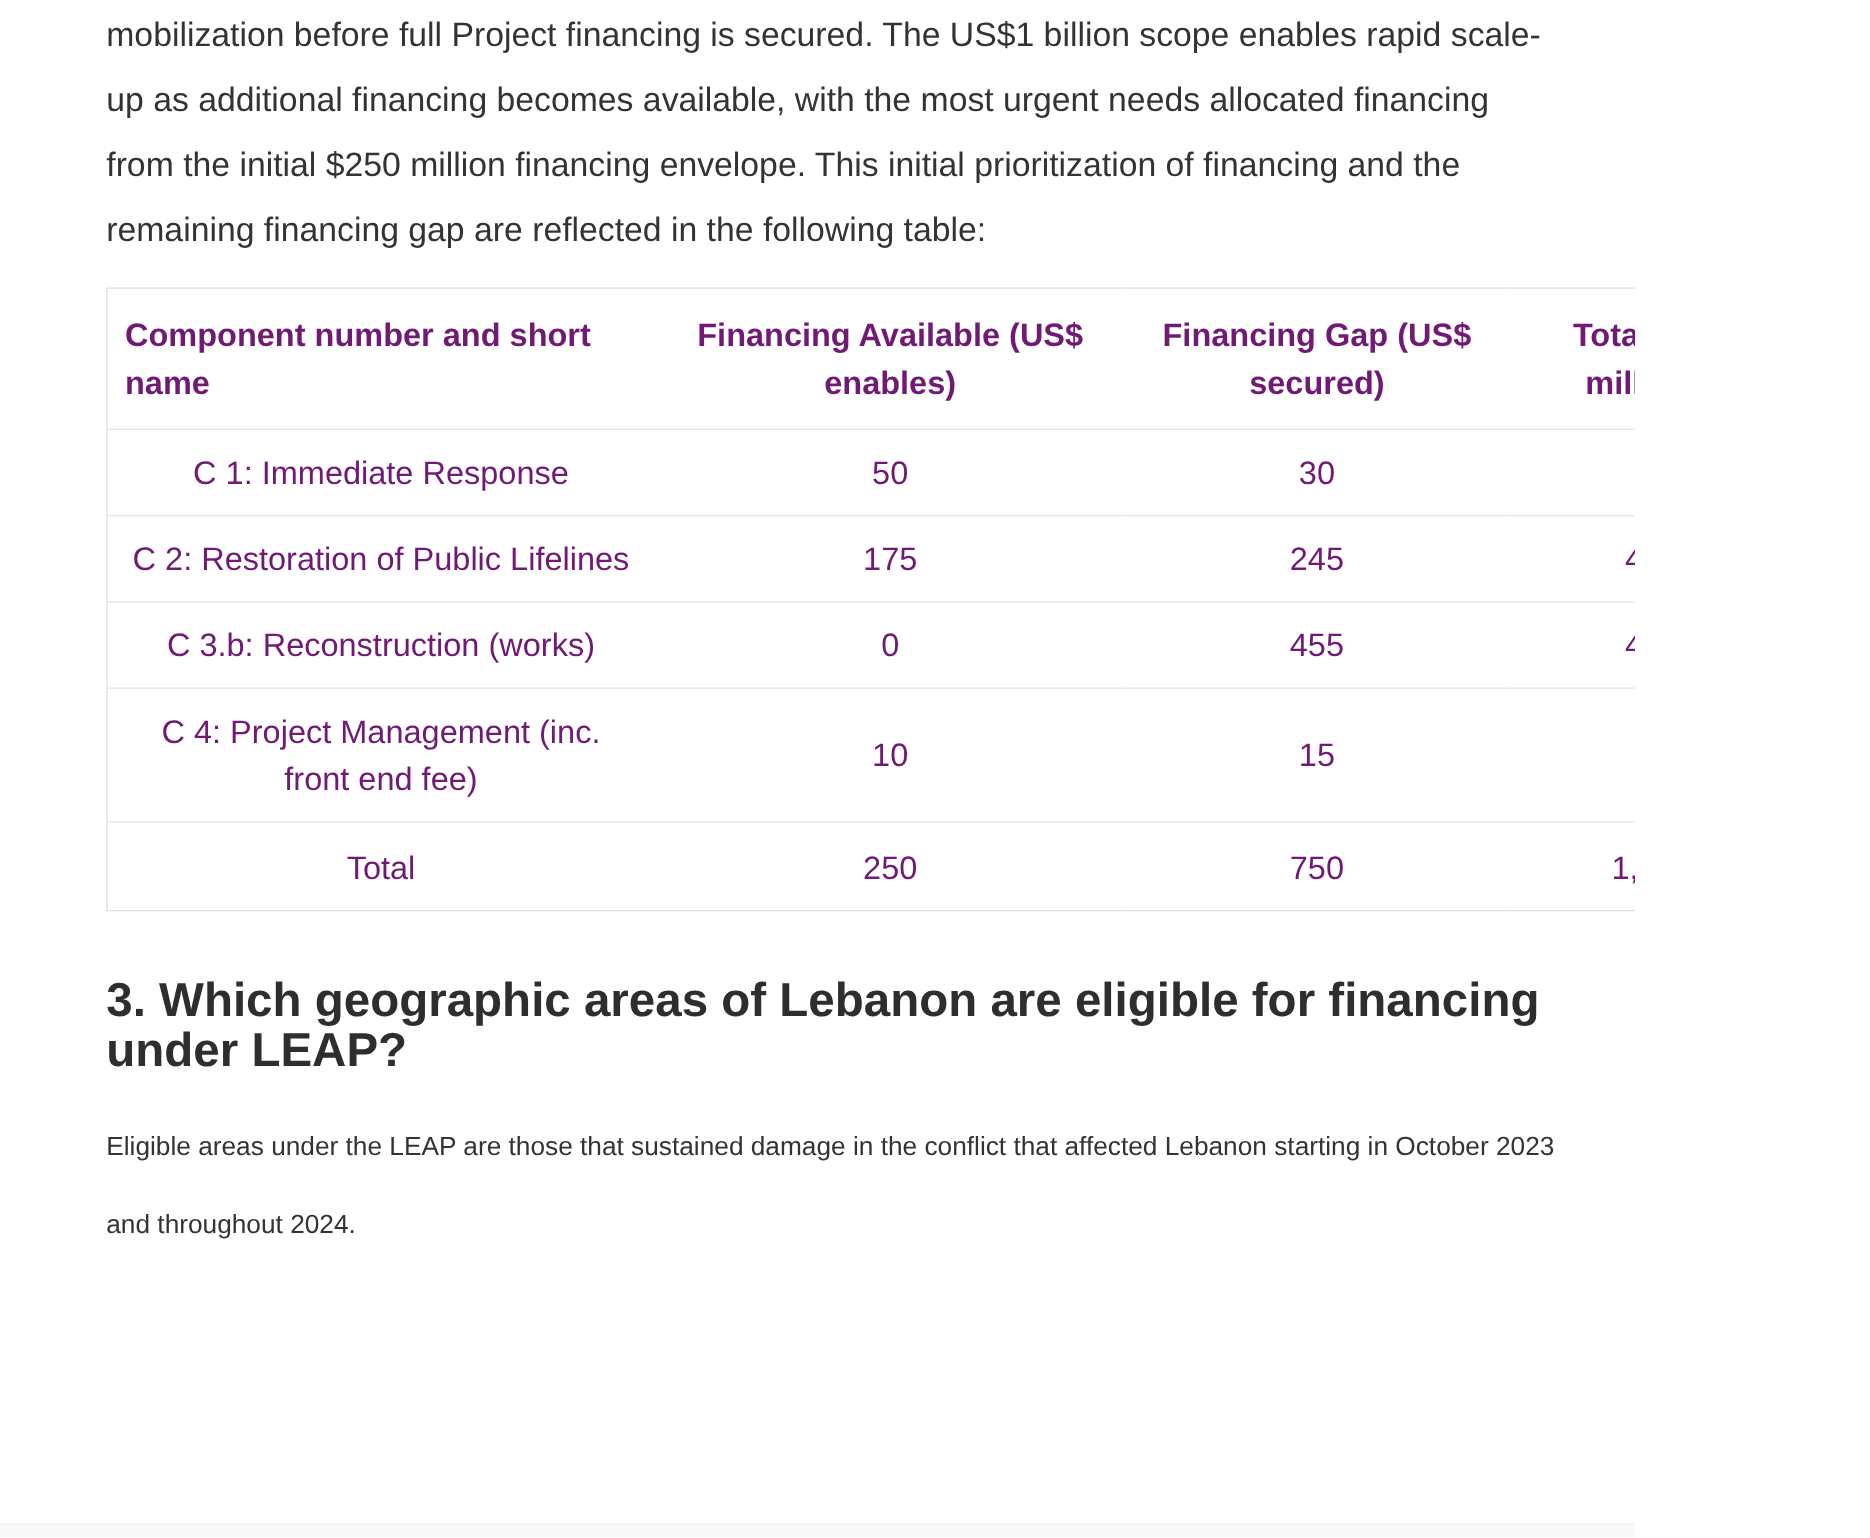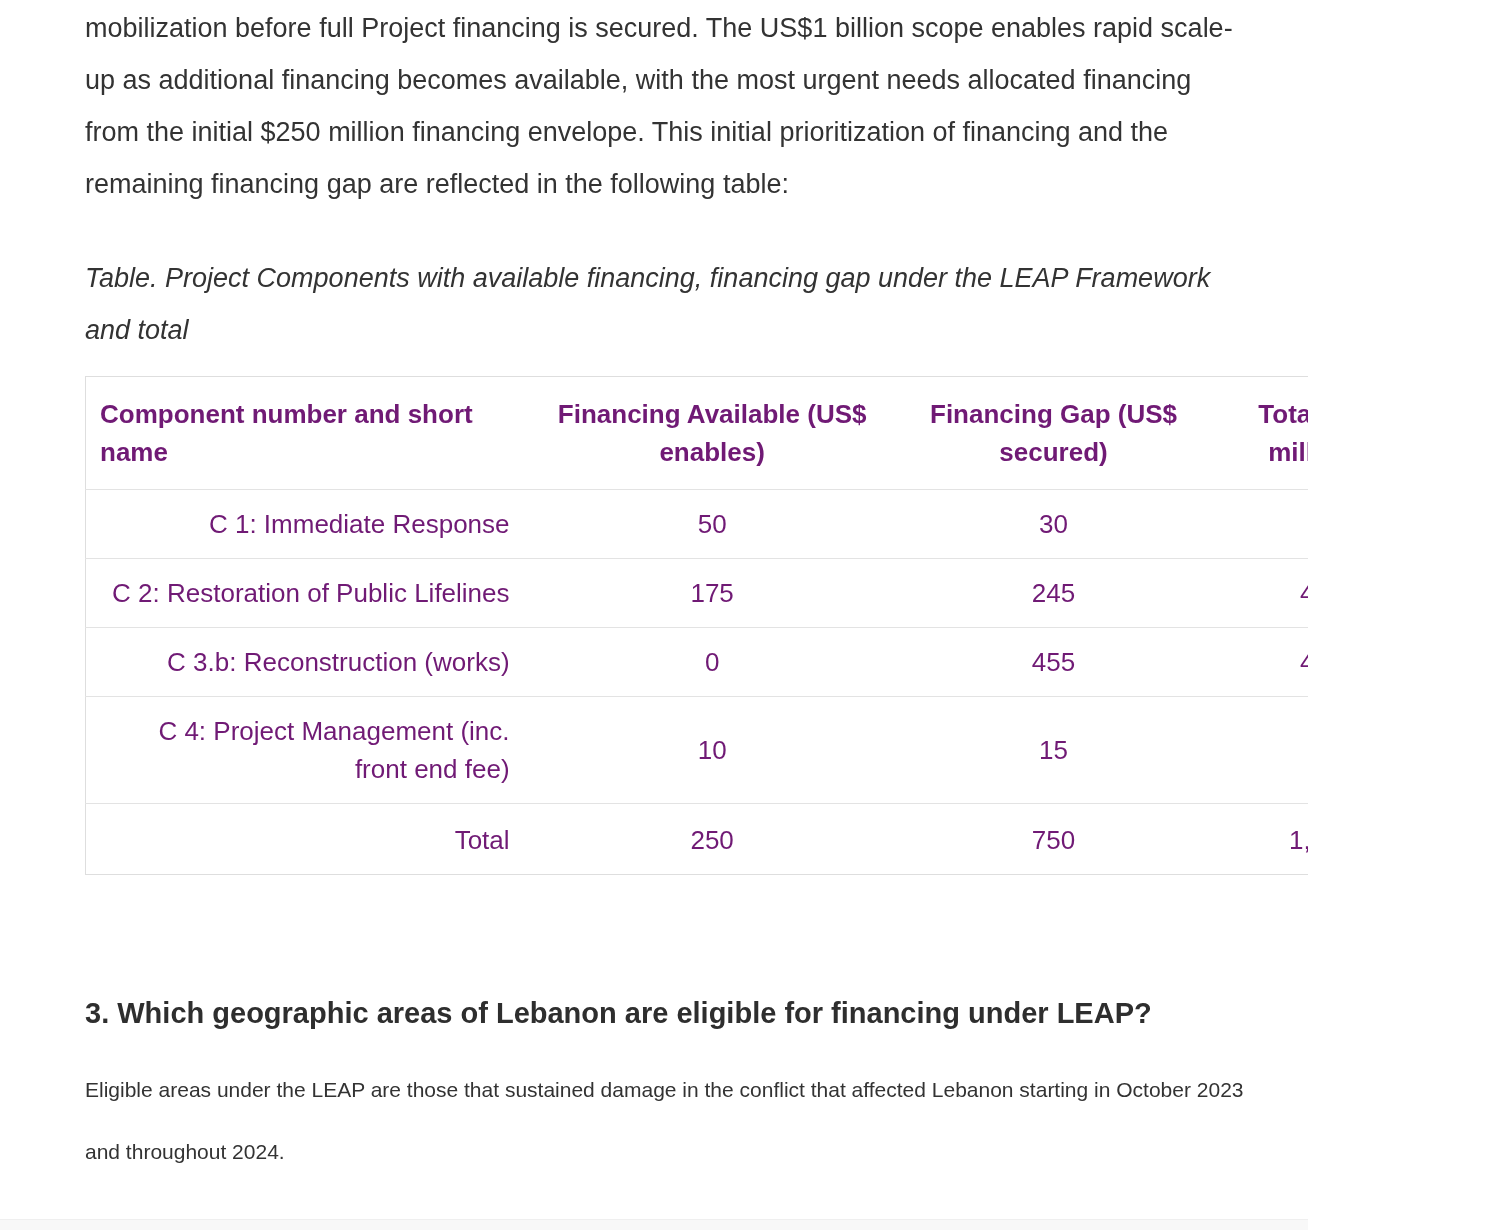--- a/index.html
+++ b/index.html
@@ -53,28 +53,28 @@
   table.fin-table th.first {
     text-align: left;
   }
   table.fin-table td {
     line-height: 38px;
     padding: 15px 14px;
     text-align: center;
     vertical-align: middle;
   }
   table.fin-table td.first {
-    text-align: right;
+    text-align: center;
   }
   table.fin-table tbody tr { border-top: 1px solid #e3e3e3; }
   table.fin-table tr.row-c4 td { padding-top: 15px; padding-bottom: 15px; }
   table.fin-table tr.row-total td { padding-top: 17px; }
   .section-heading {
-    margin-top: 118px;
-    font-size: 29px;
+    margin-top: 52px;
+    font-size: 38px;
     font-weight: bold;
     color: #2e2e2e;
     line-height: 40px;
     max-width: 1350px;
   }
   .section-para {
     margin-top: 26px;
     font-size: 21px;
     line-height: 62px;
     color: #333333;
@@ -91,21 +91,20 @@
   }
 </style>
 </head>
 <body>
 
 <div class="page">
   <div class="content">
 
     <p class="intro-para">mobilization before full Project financing is secured. The US$1 billion scope enables rapid scale-up as additional financing becomes available, with the most urgent needs allocated financing from the initial $250 million financing envelope. This initial prioritization of financing and the remaining financing gap are reflected in the following table:</p>
 
-    <p class="table-caption">Table. Project Components with available financing, financing gap under the LEAP Framework and total</p>
 
     <table class="fin-table">
       <colgroup>
         <col class="c1">
           <col class="c2">
           <col class="c3">
           <col class="c4">
       </colgroup>
       <thead>
         <tr>

